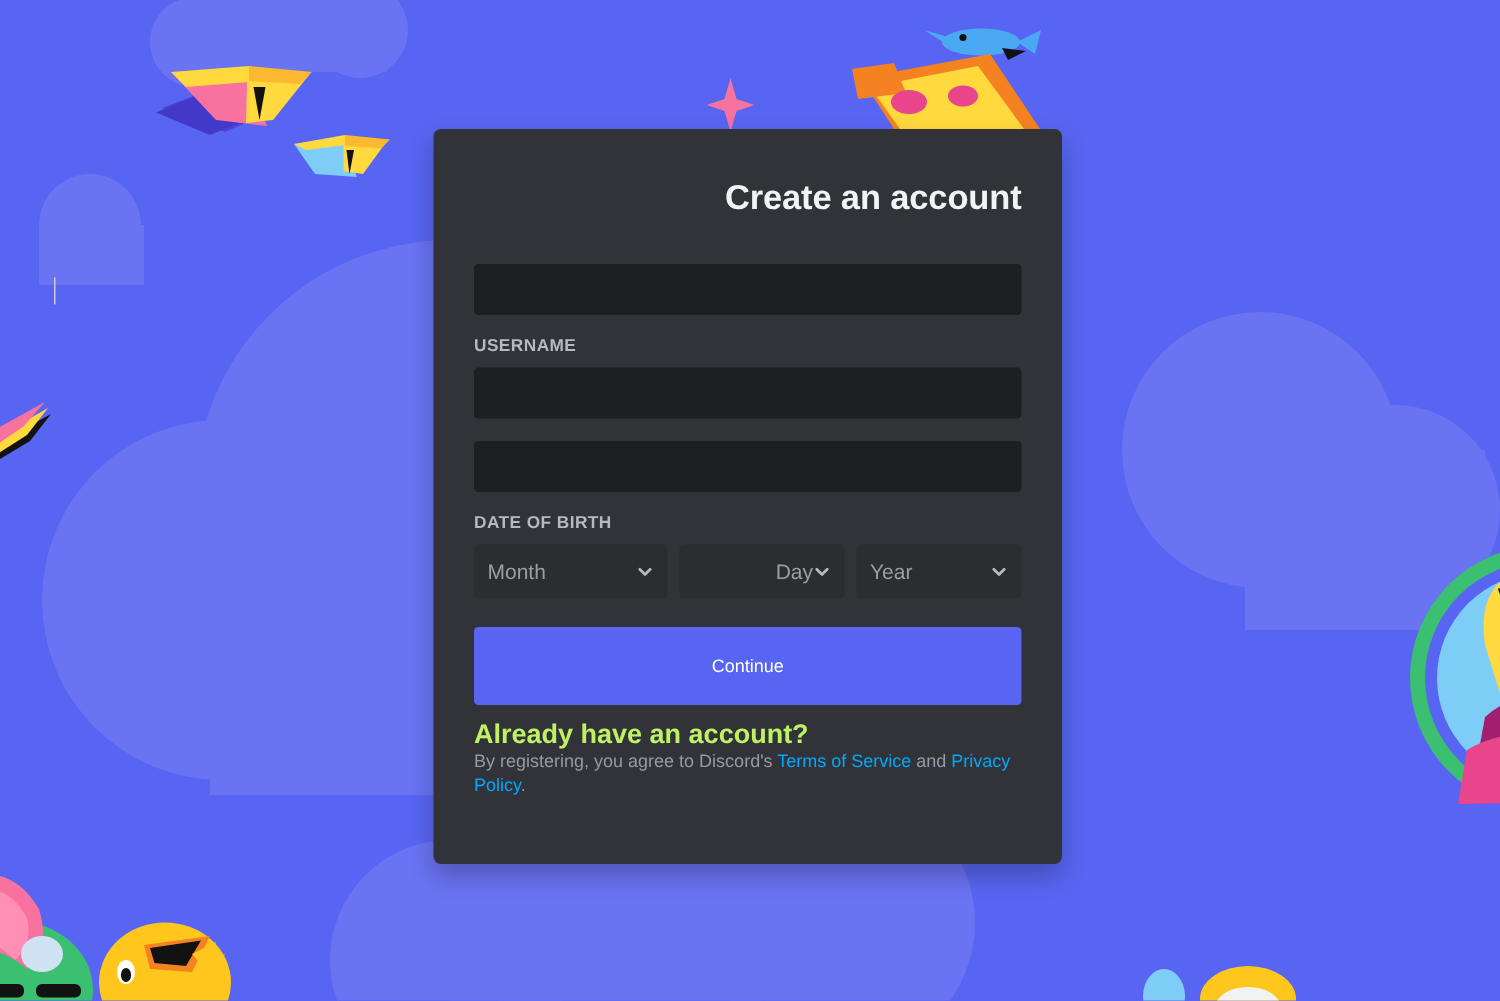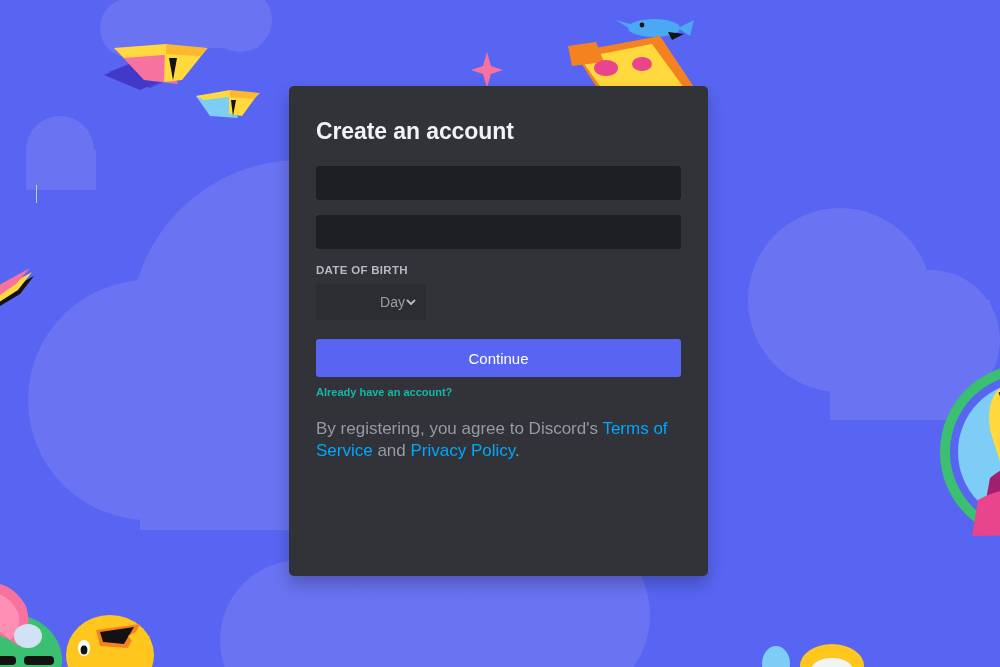--- a/index.html
+++ b/index.html
@@ -36,23 +36,23 @@
     border-radius: 5px;
     box-shadow: 0 8px 16px rgba(0,0,0,.24);
     z-index: 10;
     padding: 32px 27px 0 27px;
   }
 
   .card-title {
     color: #f2f3f5;
     font-size: 23px;
     font-weight: bold;
-    text-align: left;
+    text-align: right;
     letter-spacing: -.1px;
-    margin-bottom: 21px;
+    margin-bottom: 31px;
   }
 
   .field { margin-bottom: 15px; }
 
   .field-label {
     display: block;
     color: #b5bac1;
     font-size: 11.5px;
     font-weight: bold;
     letter-spacing: .3px;
@@ -119,46 +119,45 @@
 
   .chevron {
     width: 12px;
     height: 12px;
     flex: 0 0 auto;
   }
 
   .continue-btn {
     display: block;
     width: 100%;
-    height: 38px;
+    height: 52px;
     margin-top: 19px;
     background: #5865f2;
     border: none;
     border-radius: 3px;
     color: #ffffff;
     font-family: "Liberation Sans", sans-serif;
-    font-size: 15px;
+    font-size: 12px;
     font-weight: normal;
     cursor: pointer;
   }
 
   .login-link {
     display: inline-block;
     margin-top: 9px;
-    color: #14b8a6;
-    font-size: 11px;
+    color: #bef264;
+    font-size: 18px;
     font-weight: bold;
     text-decoration: none;
     cursor: pointer;
   }
 
   .legal {
-    margin-top: 18px;
     color: #949ba4;
-    font-size: 17px;
+    font-size: 12px;
     line-height: 1.3;
   }
 
   .legal a {
     color: #00a8fc;
     text-decoration: none;
     cursor: pointer;
   }
 </style>
 </head>
@@ -276,39 +275,55 @@
 <div class="card">
 
   <div class="card-title">Create an account</div>
 
   
   <div class="field">
     <input class="text-input focused" type="text" autofocus="" placeholder="" style="">
   </div>
 
   
+  <div class="field">
+    <label class="field-label">USERNAME</label>
+    <input class="text-input" type="text" placeholder="" style="">
+  </div>
 
   
   <div class="field">
     <input class="text-input" type="password" placeholder="" style="">
   </div>
 
   
   <div class="field">
     <label class="field-label dob-label">DATE OF BIRTH</label>
     <div class="dob-row">
 
+      <div class="select-wrap month">
+        <span class="select-value">Month</span>
+        <svg class="chevron" viewBox="0 0 12 12">
+          <path d="M2.5 4.5 L6 8 L9.5 4.5" stroke="#b5bac1" stroke-width="1.8" fill="none" stroke-linecap="round" stroke-linejoin="round"></path>
+        </svg>
+      </div>
 
       <div class="select-wrap day">
         <span class="select-value">Day</span>
         <svg class="chevron" viewBox="0 0 12 12">
           <path d="M2.5 4.5 L6 8 L9.5 4.5" stroke="#b5bac1" stroke-width="1.8" fill="none" stroke-linecap="round" stroke-linejoin="round"></path>
         </svg>
       </div>
 
+      <div class="select-wrap year">
+        <span class="select-value">Year</span>
+        <svg class="chevron" viewBox="0 0 12 12">
+          <path d="M2.5 4.5 L6 8 L9.5 4.5" stroke="#b5bac1" stroke-width="1.8" fill="none" stroke-linecap="round" stroke-linejoin="round"></path>
+        </svg>
+      </div>
 
     </div>
   </div>
 
   <button class="continue-btn">Continue</button>
 
   <a class="login-link">Already have an account?</a>
 
   <div class="legal">
     <span>By registering, you agree to Discord's </span><a>Terms of Service</a><span> and </span><a>Privacy Policy</a><span>.</span>

